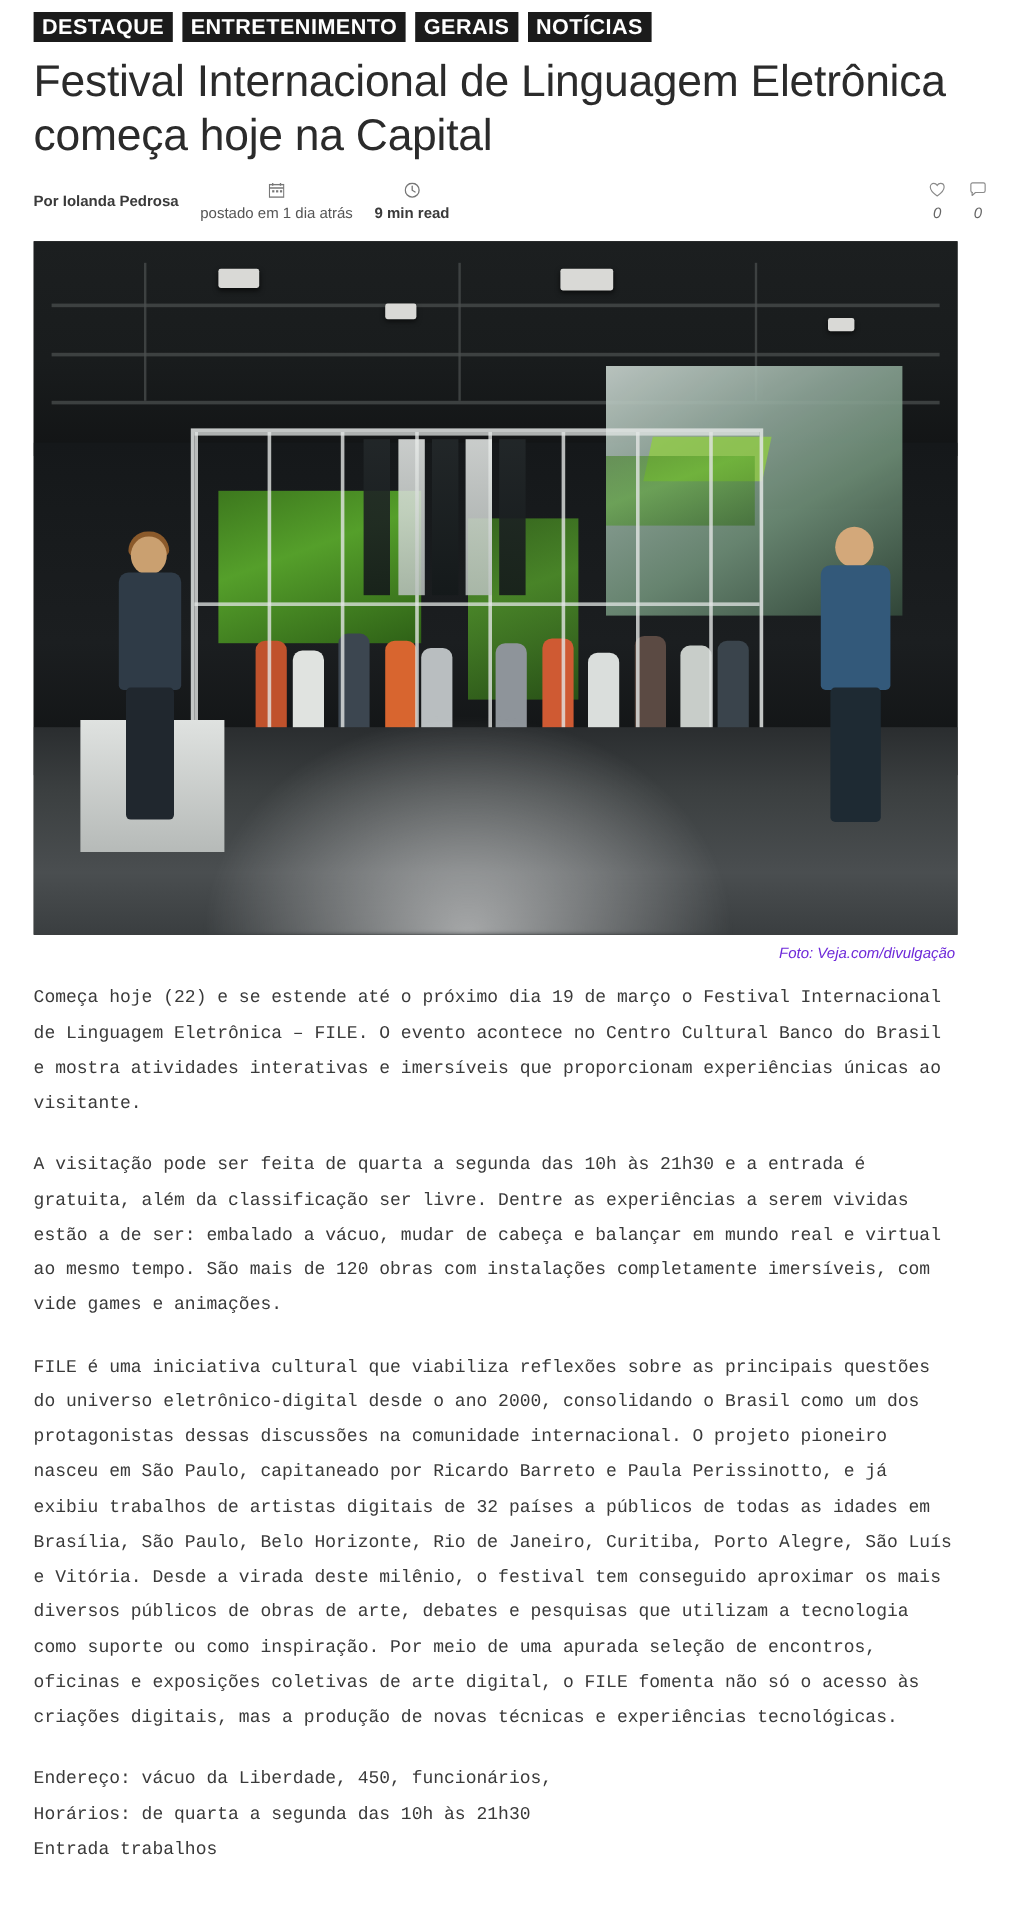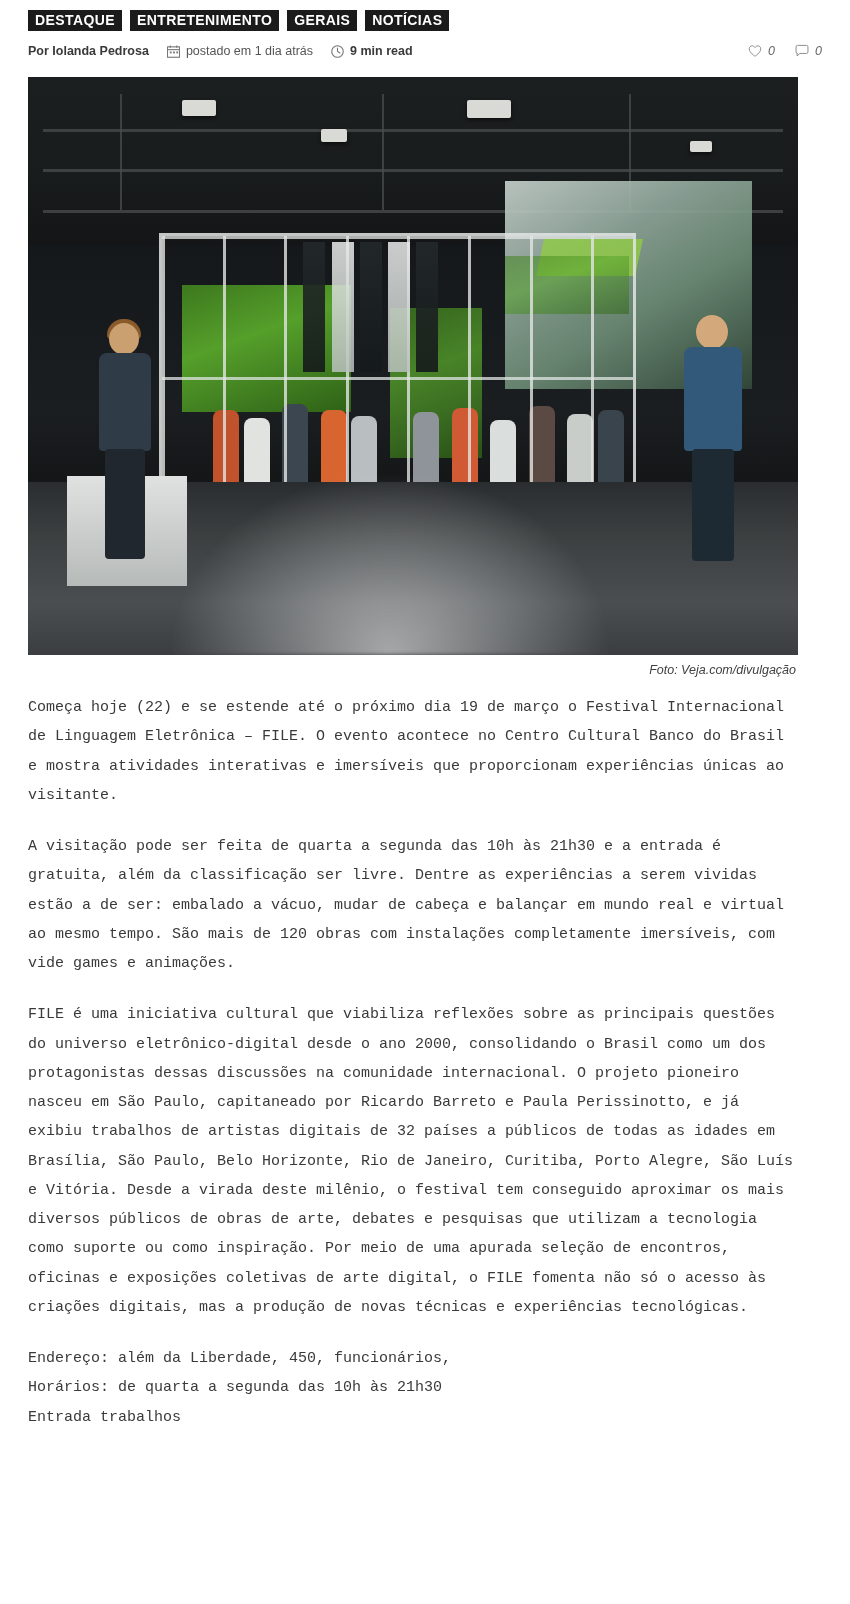--- a/index.html
+++ b/index.html
@@ -23,21 +23,21 @@
   
   .tag-row {
     display: flex;
     gap: 8px;
     align-items: center;
     margin: 2px 0 10px 0;
   }
   .tag {
     background: #1b1b1b;
     color: #ffffff;
-    font-size: 14px;
+    font-size: 18px;
     font-weight: bold;
     letter-spacing: .4px;
     padding: 3px 7px 4px 7px;
     line-height: 1;
     display: inline-block;
     text-decoration: none;
   }
 
   
   h1.headline {
@@ -53,21 +53,21 @@
   .meta-bar {
     display: flex;
     align-items: center;
     font-size: 12.5px;
     color: #555;
     margin: 0 0 16px 0;
     min-height: 20px;
   }
   .meta-left { display: flex; align-items: center; gap: 18px; }
   .meta-right { margin-left: auto; display: flex; align-items: center; gap: 20px; }
-  .meta-item { display: flex; align-items: center; gap: 6px; }
+  .meta-item { display: flex; align-items: center; gap: 6px; flex-direction: column; }
   .meta-author { font-weight: bold; color: #3a3a3a; font-size: 12.5px; }
   .meta-text { color: #555; }
   .icon { display: inline-block; line-height: 0; color: #777; }
   .icon svg { display: block; }
   .count { font-style: italic; color: #666; font-size: 12.5px; }
 
   
   .hero-wrap { margin: 0 0 4px 0; }
   .hero {
     width: 770px;
@@ -75,21 +75,21 @@
     display: block;
     background: #0d0f10;
     position: relative;
     overflow: hidden;
   }
   .hero-caption {
     width: 770px;
     text-align: right;
     font-size: 12.5px;
     font-style: italic;
-    color: #404040;
+    color: #6d28d9;
     padding: 8px 2px 0 0;
     margin-bottom: 16px;
   }
 
   
   .scene { position: absolute; inset: 0; }
   .ceiling {
     position: absolute; left: 0; right: 0; top: 0; height: 31%;
     background: linear-gradient(180deg,#1c1f20 0%, #191c1d 55%, #121415 100%);
   }
@@ -188,20 +188,21 @@
 
 <div class="page">
 
   <div class="tag-row">
     <a class="tag">DESTAQUE</a>
     <a class="tag">ENTRETENIMENTO</a>
     <a class="tag">GERAIS</a>
     <a class="tag">NOTÍCIAS</a>
   </div>
 
+  <h1 class="headline">Festival Internacional de Linguagem Eletrônica começa hoje na Capital</h1>
 
   <div class="meta-bar">
     <div class="meta-left">
       <span class="meta-author">Por Iolanda Pedrosa</span>
 
       <span class="meta-item">
         <span class="icon">
           <svg width="13" height="13" viewBox="0 0 14 14">
             <rect x="0.5" y="2" width="13" height="11.2" fill="none" stroke="#777" stroke-width="1.2"></rect>
             <line x1="0.5" y1="5" x2="13.5" y2="5" stroke="#777" stroke-width="1.2"></line>
@@ -317,18 +318,18 @@
     </div>
     <div class="hero-caption">Foto: Veja.com/divulgação</div>
   </div>
 
   <p class="body">Começa hoje (22) e se estende até o próximo dia 19 de março o Festival Internacional de Linguagem Eletrônica – FILE. O evento acontece no Centro Cultural Banco do Brasil e mostra atividades interativas e imersíveis que proporcionam experiências únicas ao visitante.</p>
   <p class="body">A visitação pode ser feita de quarta a segunda das 10h às 21h30 e a entrada é gratuita, além da classificação ser livre. Dentre as experiências a serem vividas estão a de ser: embalado a vácuo, mudar de cabeça e balançar em mundo real e virtual ao mesmo tempo. São mais de 120 obras com instalações completamente imersíveis, com vide games e animações.</p>
 
   <p class="body">FILE é uma iniciativa cultural que viabiliza reflexões sobre as principais questões do universo eletrônico-digital desde o ano 2000, consolidando o Brasil como um dos protagonistas dessas discussões na comunidade internacional. O projeto pioneiro nasceu em São Paulo, capitaneado por Ricardo Barreto e Paula Perissinotto, e já exibiu trabalhos de artistas digitais de 32 países a públicos de todas as idades em Brasília, São Paulo, Belo Horizonte, Rio de Janeiro, Curitiba, Porto Alegre, São Luís e Vitória. Desde a virada deste milênio, o festival tem conseguido aproximar os mais diversos públicos de obras de arte, debates e pesquisas que utilizam a tecnologia como suporte ou como inspiração. Por meio de uma apurada seleção de encontros, oficinas e exposições coletivas de arte digital, o FILE fomenta não só o acesso às criações digitais, mas a produção de novas técnicas e experiências tecnológicas.</p>
 
   <div class="info-block">
-    <span class="info-line">Endereço: além da Liberdade, 450, funcionários,</span>
+    <span class="info-line">Endereço: vácuo da Liberdade, 450, funcionários,</span>
     <span class="info-line">Horários: de quarta a segunda das 10h às 21h30</span>
     <span class="info-line">Entrada trabalhos</span>
   </div>
 
 </div>
 
 </body></html>

